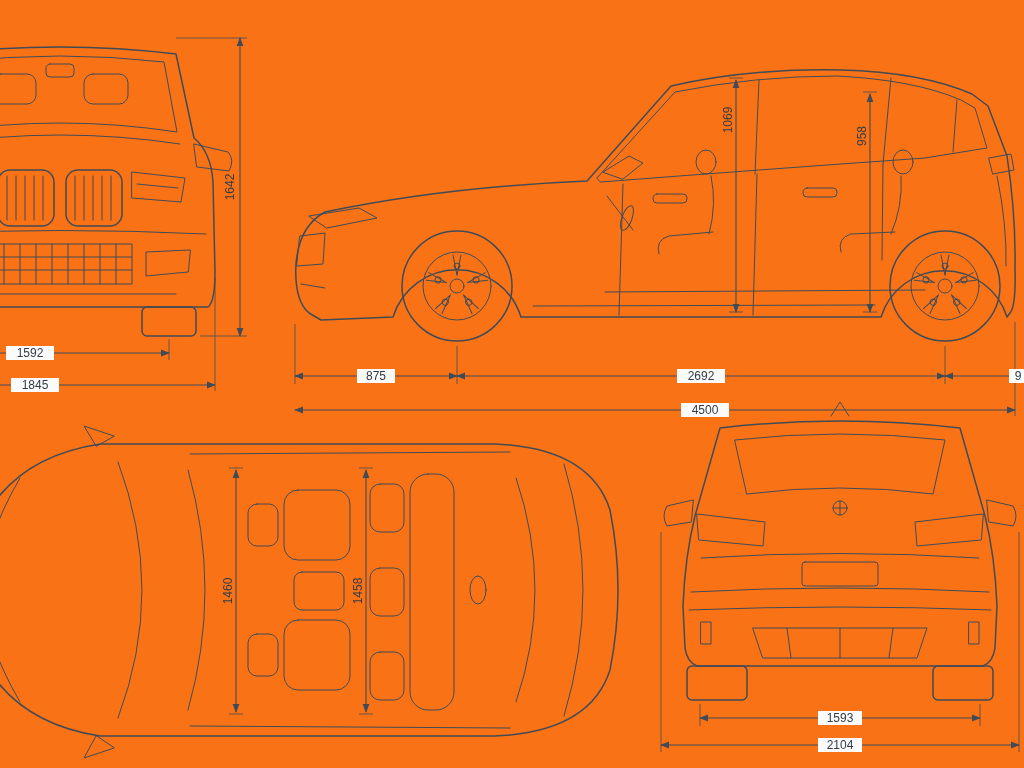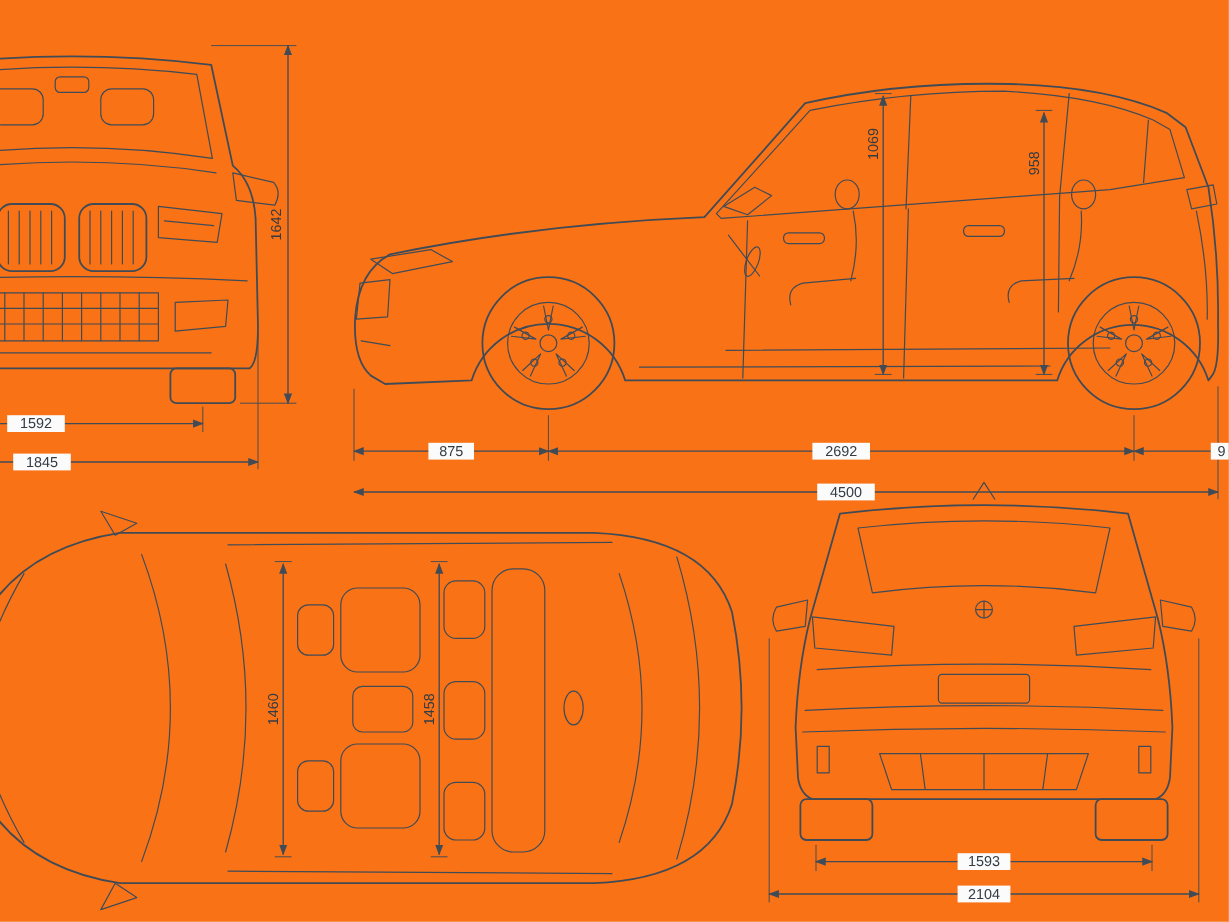--- a/index.html
+++ b/index.html
@@ -180,21 +180,21 @@
         <path class="ext" d="M279,48 H293 M279,294 H293"></path>
         <line class="dim" x1="286" y1="50" x2="286" y2="292" marker-start="url(#tm)" marker-end="url(#tm)"></line>
         <text class="lbl" x="278" y="171" dy="4" transform="rotate(-90 278 171)">1460</text>
         <path class="ext" d="M409,48 H423 M409,294 H423"></path>
         <line class="dim" x1="416" y1="50" x2="416" y2="292" marker-start="url(#tm)" marker-end="url(#tm)"></line>
         <text class="lbl" x="408" y="171" dy="4" transform="rotate(-90 408 171)">1458</text>
       </g>
     </svg>
   </div>
 
-  <div class="view" style="left:615px;top:396px">
+  <div class="view" style="left:635px;top:396px">
     <svg width="389" height="372" viewBox="0 0 389 372">
       <defs>
         <marker id="rm" viewBox="0 0 10 10" refX="9" refY="5" markerWidth="9" markerHeight="9" orient="auto-start-reverse" markerUnits="userSpaceOnUse">
           <path d="M0,1.2 L10,5 L0,8.8 Z" fill="#414b56"></path>
         </marker>
       </defs>
       <g>
         <path class="car" d="M85,32 Q205,18 325,32 L350,120 Q360,160 362,210 L360,252 Q358,266 348,270 L62,270 Q52,266 50,252 L48,210 Q50,160 60,120 Z"></path>
         <path class="car2" d="M196,20 L205,6 L214,20"></path>
         <path class="car2" d="M100,44 Q205,32 310,44 L298,98 Q205,86 112,98 Z"></path>

